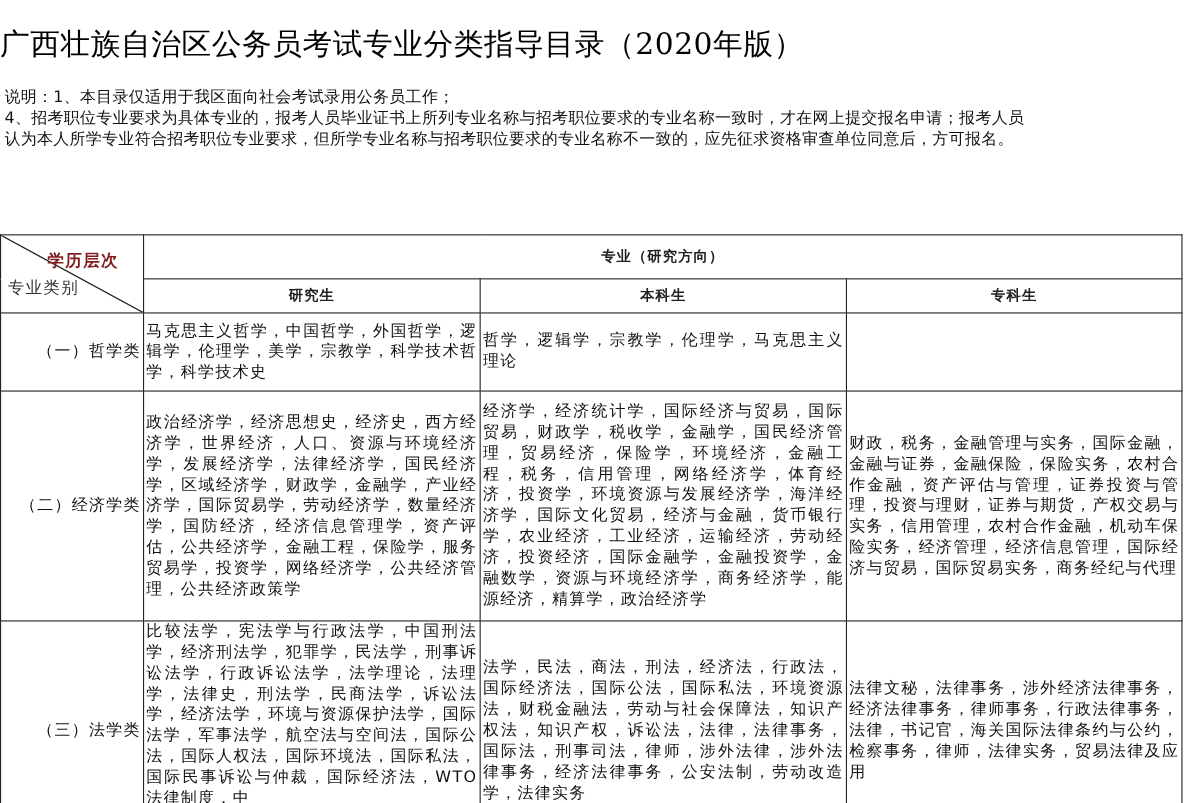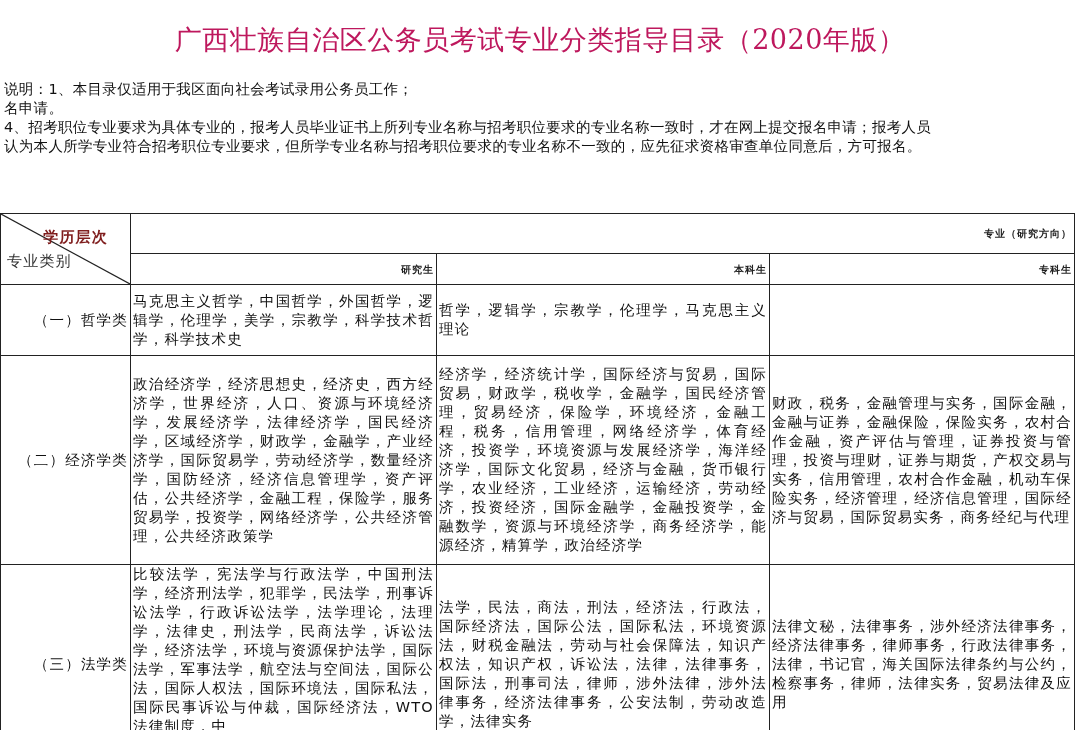--- a/index.html
+++ b/index.html
@@ -2,56 +2,55 @@
 <html><head>
 <meta charset="utf-8">
 <style>
   html, body { margin: 0; padding: 0; }
   body {
     width: 1080px; height: 730px; overflow: hidden; background: #ffffff;
     font-family: "DejaVu Sans", "Liberation Sans", sans-serif; color: #111;
     position: relative;
   }
   .title {
-    position: absolute; left: 0; top: 22px; width: 1080px; text-align: center;
+    position: absolute; left: 0; top: 22px; width: 1080px; 
     font-family: "DejaVu Serif", "Liberation Serif", serif;
-    font-size: 27px; letter-spacing: 0.5px; color: #be185d;
+    font-size: 27px; letter-spacing: 0.5px; color: #000000;
   }
   .notes {
     position: absolute; left: 4px; top: 80px; width: 1072px;
     font-size: 14.5px; line-height: 19px; color: #111; letter-spacing: 0.3px;
   }
   .notes div { white-space: nowrap; overflow: hidden; }
   .tbl {
     position: absolute; left: 0; top: 213px; width: 1074px;
     border-collapse: collapse; table-layout: fixed;
   }
   .tbl td, .tbl th {
     border: 1.5px solid #222; padding: 0 2px; vertical-align: middle;
     font-size: 14.5px; line-height: 19px; letter-spacing: 1.2px; font-weight: normal;
   }
   .tbl th {
     font-family: "DejaVu Serif", "Liberation Serif", serif; font-weight: bold;
-    font-size: 10px; text-align: right; letter-spacing: 1px; color: #222;
+    font-size: 13px; text-align: center; letter-spacing: 1px; color: #222;
   }
   .diag { position: relative; padding: 0; height: 70px; }
   .diag svg { position: absolute; left: 0; top: 0; width: 100%; height: 100%; }
   .diag .top-lbl { position: absolute; right: 22px; top: 14px; font-family: "DejaVu Serif", serif; font-weight: bold; font-size: 15px; color: #7f1d1d; }
   .diag .bot-lbl { position: absolute; left: 6px; top: 38px; font-family: "DejaVu Serif", serif; font-weight: normal; font-size: 15px; color: #333; text-align: center; }
   .cat { text-align: right; letter-spacing: 1.5px; }
   .content { text-align: justify; }
 </style>
 </head>
 <body>
 
 <div class="title">广西壮族自治区公务员考试专业分类指导目录（2020年版）</div>
 
 <div class="notes">
   <div>说明：1、本目录仅适用于我区面向社会考试录用公务员工作；</div>
-  <div>名申请。</div>
   <div>4、招考职位专业要求为具体专业的，报考人员毕业证书上所列专业名称与招考职位要求的专业名称一致时，才在网上提交报名申请；报考人员</div>
   <div>认为本人所学专业符合招考职位专业要求，但所学专业名称与招考职位要求的专业名称不一致的，应先征求资格审查单位同意后，方可报名。</div>
 </div>
 
 <table class="tbl">
   <colgroup>
     <col style="width:130px">
       <col style="width:306px">
       <col style="width:333px">
       <col style="width:305px">

